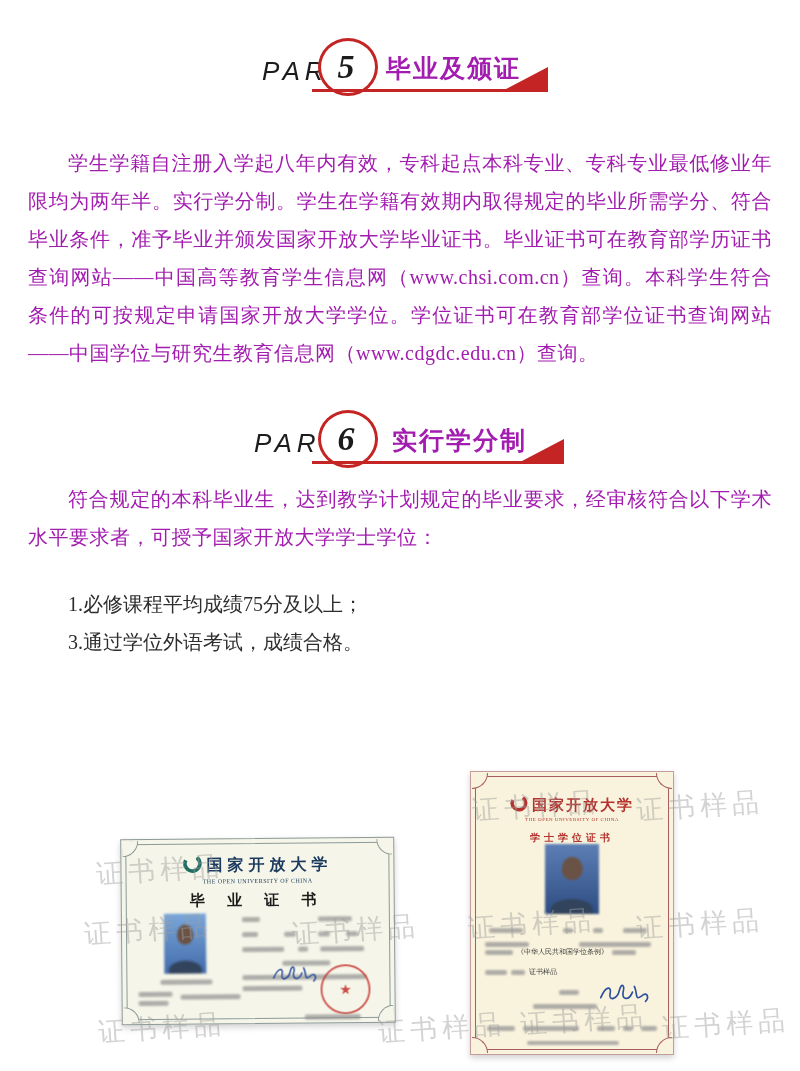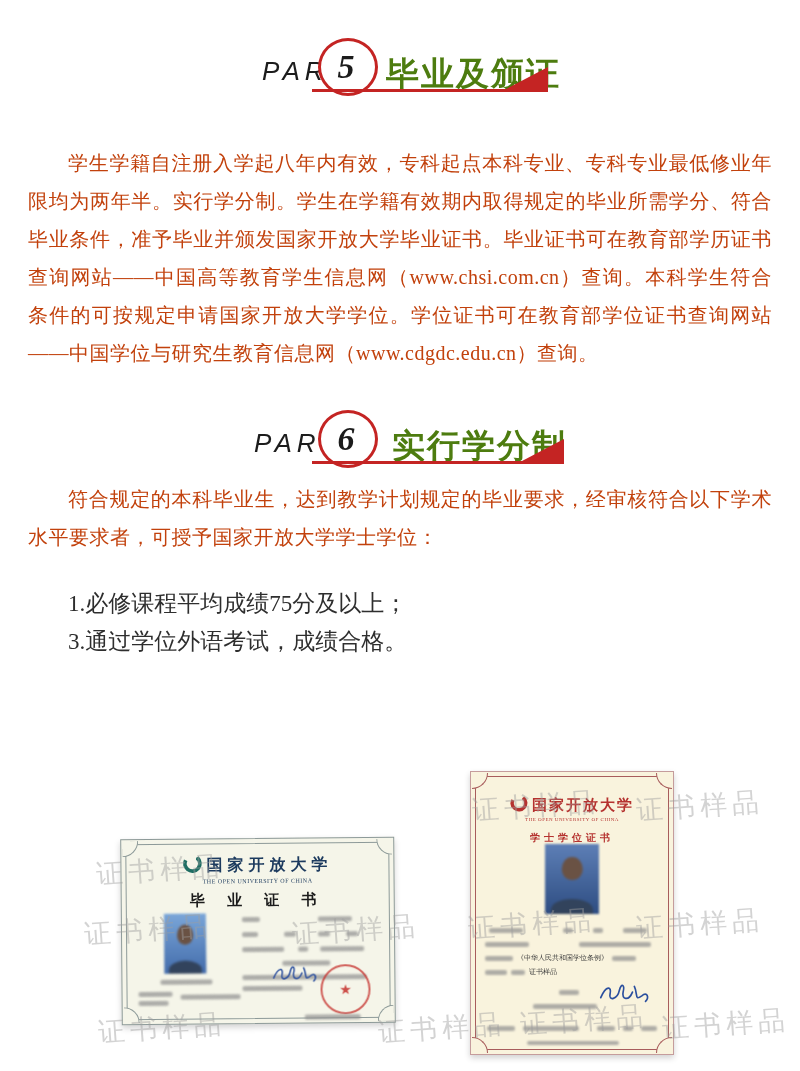--- a/index.html
+++ b/index.html
@@ -8,28 +8,28 @@
 
   
   .part-el{position:absolute;}
   .part-word{font-family:"Liberation Sans","DejaVu Sans",sans-serif;font-style:italic;
              font-size:26px;letter-spacing:5px;color:#1c1c1c;}
   .part-circle{width:54px;height:52px;border:3px solid #c42423;border-radius:50%;
                display:flex;align-items:center;justify-content:center;background:#fff;}
   .part-num{font-style:italic;font-weight:700;font-size:34px;color:#1c1c1c;
             font-family:"Liberation Serif",serif;transform:translateX(-2px);}
   .part-title{font-family:"Liberation Sans","DejaVu Sans",sans-serif;font-weight:700;
-              font-size:33px;color:#4d7c0f;letter-spacing:2px;}
+              font-size:25px;color:#a21caf;letter-spacing:2px;}
   .part-line{height:3px;background:#c42423;}
   .part-arrow{width:0;height:0;border-left:42px solid transparent;border-bottom:22px solid #c42423;}
 
   
   .body-text{position:absolute;left:28px;width:744px;margin:0;font-size:20px;line-height:38px;
-             text-align:justify;text-indent:2em;letter-spacing:0.5px;color:#c2410c;}
-  .list-block{position:absolute;left:68px;font-size:23px;line-height:38px;color:#2e2e2e;}
+             text-align:justify;text-indent:2em;letter-spacing:0.5px;color:#a21caf;}
+  .list-block{position:absolute;left:68px;font-size:20px;line-height:38px;color:#2e2e2e;}
 
   
   .cert{position:absolute;box-shadow:0 3px 6px rgba(0,0,0,0.18);}
   .cert-inner{position:absolute;inset:4px;}
   .notch{position:absolute;width:15px;height:15px;}
 
   
   #cert-diploma{left:121px;top:838px;width:272px;height:184px;background:#f5f5e9;
                 border:1px solid #8d9a99;transform:rotate(-0.5deg);}
   #cert-diploma .cert-inner{border:1px solid #8d9a99;}
@@ -200,21 +200,21 @@
       <span class="head"></span>
         <span class="torso"></span>
     </div>
 
     <span class="bbar" style="left:18px;top:156px;width:34px"></span>
     <span class="bbar" style="left:92px;top:156px;width:10px"></span>
     <span class="bbar" style="left:122px;top:156px;width:10px"></span>
     <span class="bbar" style="left:152px;top:156px;width:24px"></span>
     <span class="bbar" style="left:14px;top:170px;width:44px"></span>
     <span class="bbar" style="left:108px;top:170px;width:72px"></span>
-    <div class="frag-row" style="left:14px;top:181px">
+    <div class="frag-row" style="left:14px;top:175px">
       <span class="bbar" style="position:static;width:28px"></span>
       <span class="frag">《中华人民共和国学位条例》</span>
       <span class="bbar" style="position:static;width:24px"></span>
     </div>
     <div class="frag-row" style="left:14px;top:195px">
       <span class="bbar" style="position:static;width:22px"></span>
       <span class="bbar" style="position:static;width:14px"></span>
       <span class="frag">证书样品</span>
     </div>
 

